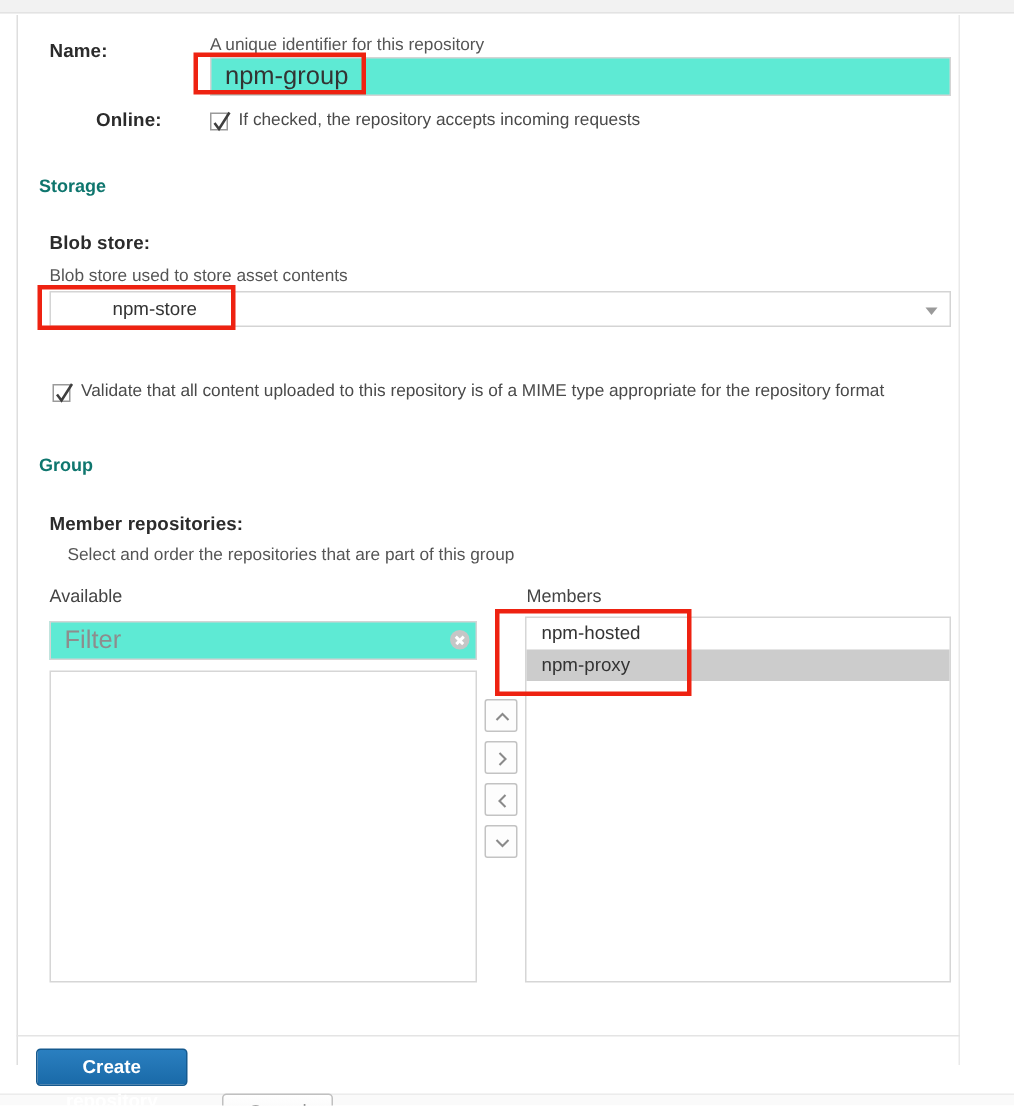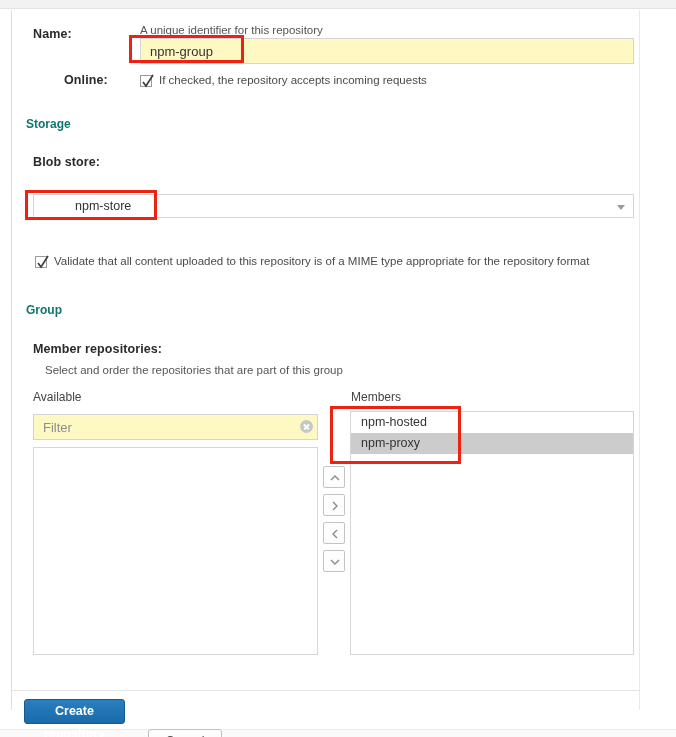--- a/index.html
+++ b/index.html
@@ -68,23 +68,23 @@
   }
   .small-label {
     position: absolute;
     font-size: 12px;
     color: #444444;
   }
 
   
   .text-input {
     position: absolute;
-    background: #fef9c3;
+    background: #5eead4;
     border: 1px solid #d4d4d4;
-    font-size: 13px;
+    font-size: 17px;
     color: #333333;
     padding: 12px 9px;
     line-height: 22px;
     height: 24px;
     outline: none;
     font-family: "Liberation Sans", sans-serif;
   }
   .text-input::placeholder { color: #8d8d8d; }
 
   .select-box {
@@ -231,20 +231,21 @@
       <svg width="16" height="18" viewBox="0 0 16 18">
         <path d="M4 10 L7 14 L14 3" stroke="#3f3f3f" stroke-width="1.7" fill="none"></path>
       </svg>
     </span>
     <span class="cb-text">If checked, the repository accepts incoming requests</span>
   </div>
 
   <div class="section-title" style="left:26px; top:117px;">Storage</div>
 
   <div class="field-label" style="left:33px; top:155px;">Blob store:</div>
+  <div class="hint" style="left:33px; top:178px;">Blob store used to store asset contents</div>
 
   <div class="select-box" style="left:33px; top:194px; width:601px;">
     <span class="select-value">npm-store</span>
     <span class="select-caret"></span>
   </div>
 
 
   <div class="cb-row" style="left:35px; top:255px;">
     <span class="cb-box">
       <svg width="16" height="18" viewBox="0 0 16 18">

